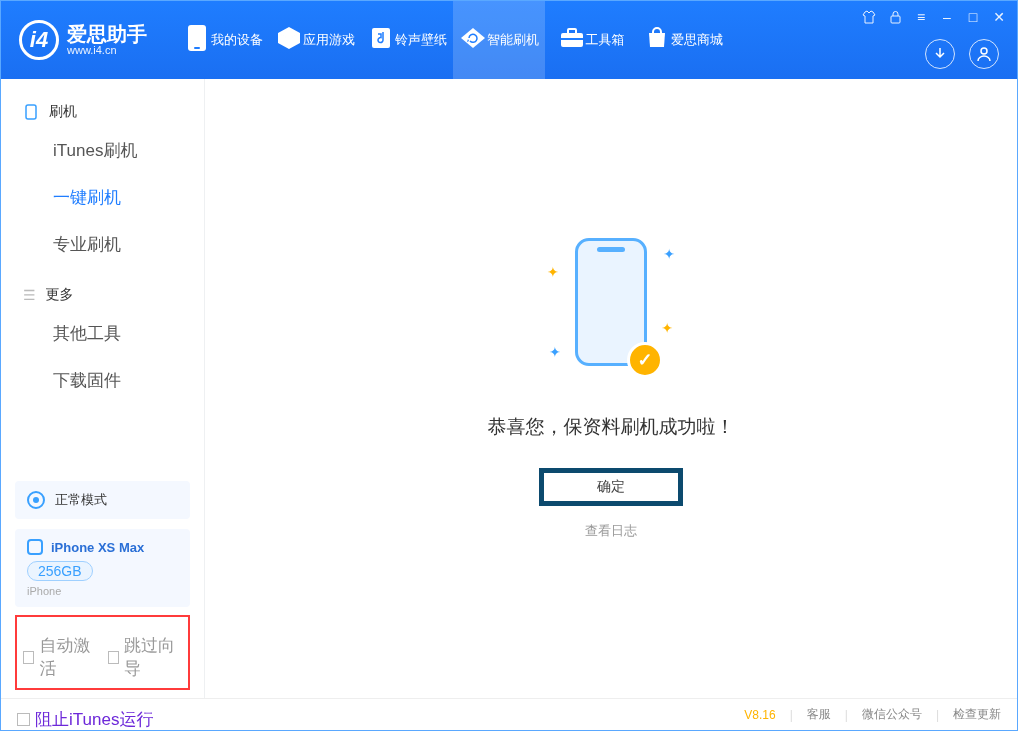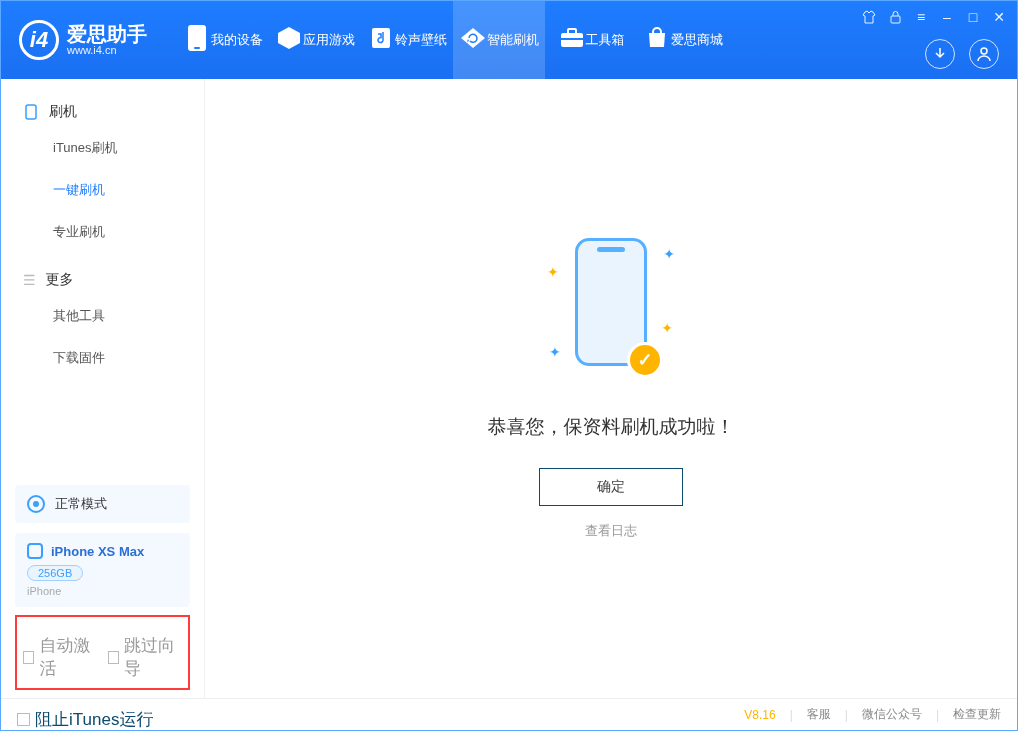--- a/index.html
+++ b/index.html
@@ -20,53 +20,53 @@
 .titlebar-icons span { width: 16px; height: 16px; display: flex; align-items: center; justify-content: center; cursor: pointer; opacity: 0.9; font-size: 14px; }
 .header-right { position: absolute; right: 18px; bottom: 10px; display: flex; gap: 14px; }
 .hr-btn { width: 30px; height: 30px; border: 1.5px solid rgba(255,255,255,0.8); border-radius: 50%; display:flex; align-items:center; justify-content:center; cursor:pointer; }
 
 
 .body { display: flex; height: calc(100% - 78px - 32px); }
 .sidebar { width: 204px; border-right: 1px solid #eef0f2; display: flex; flex-direction: column; padding-top: 18px; }
 .group-head { display:flex; align-items:center; padding: 6px 18px 6px 22px; color:#333; font-size:14px; font-weight: 500; }
 .group-head svg, .group-head .gicon { margin-right: 10px; }
 .sub-list { padding-left: 52px; }
-.sub-item { padding: 12px 0; font-size: 13px; color:#555; cursor:pointer; }
+.sub-item { padding: 12px 0; font-size: 17px; color:#555; cursor:pointer; }
 .sub-item.active { color:#1f7dff; }
 .spacer { flex:1; }
 .mode-card { margin: 0 14px 10px; background:#f4f8ff; border-radius:4px; padding:10px 12px; display:flex; align-items:center; font-size:13px; color:#333; }
 .mode-card .dot { width:18px; height:18px; border:2px solid #39a0ff; border-radius:50%; margin-right:10px; position:relative; }
 .mode-card .dot:after { content:""; position:absolute; width:6px; height:6px; background:#39a0ff; border-radius:50%; top:4px; left:4px; }
 .device-card { margin: 0 14px 8px; background:#f4f8ff; border-radius:4px; padding:10px 12px; }
 .device-row1 { display:flex; align-items:center; font-size:13px; font-weight:bold; color:#2a6fd6; }
 .device-row1 .picon { width:16px; height:16px; border:2px solid #39a0ff; border-radius:4px; margin-right:8px; }
-.cap-pill { display:inline-block; margin-top:6px; font-size:11px; color:#39a0ff; border:1px solid #9fd0ff; background:#eaf4ff; border-radius:10px; padding:1px 10px; }
+.cap-pill { display:inline-block; margin-top:6px; font-size:14px; color:#39a0ff; border:1px solid #9fd0ff; background:#eaf4ff; border-radius:10px; padding:1px 10px; }
 .dev-sub { font-size:11px; color:#aaa; margin-top:4px; }
 .check-row { margin: 0 14px 8px; border:2px solid #ff3b3b; padding:8px 6px; display:flex; gap:10px; align-items:center; }
 .chk { display:flex; align-items:center; font-size:17px; color:#999;margin-top:9px; }
 .chk-box { width:13px; height:13px; border:1px solid #bbb; margin-right:5px; }
 
 
 .main { flex:1; display:flex; flex-direction:column; align-items:center; justify-content:center; position:relative; }
 .phone-wrap { position:relative; width:120px; height:150px; margin-bottom:26px; }
 .phone-body { position:absolute; left:24px; top:0; width:72px; height:128px; border:3px solid #57b0ff; border-radius:14px; background:#eaf4ff; }
 .phone-body:before { content:""; position:absolute; top:6px; left:50%; transform:translateX(-50%); width:28px; height:5px; background:#57b0ff; border-radius:3px; }
 .check-badge { position:absolute; right:8px; bottom:10px; width:36px; height:36px; background:#ffb400; border-radius:50%; border:3px solid #fff; display:flex; align-items:center; justify-content:center; color:#fff; font-size:18px; font-weight:bold; }
 .spark { position:absolute; font-size:14px; }
 .s1 { left:-4px; top:26px; color:#ffb400; }
 .s2 { right:-4px; top:8px; color:#3aa0ff; }
 .s3 { left:-2px; bottom:28px; color:#3aa0ff; }
 .s4 { right:-2px; bottom:52px; color:#ffb400; }
 .msg { font-size:19px; color:#333; margin-bottom:28px; }
-.ok-btn { width:144px; height:38px; border:1px solid #0c4a6e; background:#fff; font-size:14px; color:#444; cursor:pointer; margin-bottom:16px; }
+.ok-btn { width:144px; height:38px; border:5px solid #0c4a6e; background:#fff; font-size:14px; color:#444; cursor:pointer; margin-bottom:16px; }
 .log-link { font-size:13px; color:#999; cursor:pointer; }
 
 
 .footer { height:32px; border-top:1px solid #eee; display:flex; align-items:center; padding:0 16px; font-size:12px; color:#888; }
-.footer .chk { color:#0c4a6e; }
+.footer .chk { color:#6d28d9; }
 .footer .right { margin-left:auto; display:flex; align-items:center; gap:14px; }
 .footer .version { color:#ffb400; font-weight:500; }
 .footer .flink { color:#888; cursor:pointer; }
 .footer .sep { color:#ddd; }
 </style>
 </head>
 <body>
 
 <div class="header">
   <div class="logo-block">

